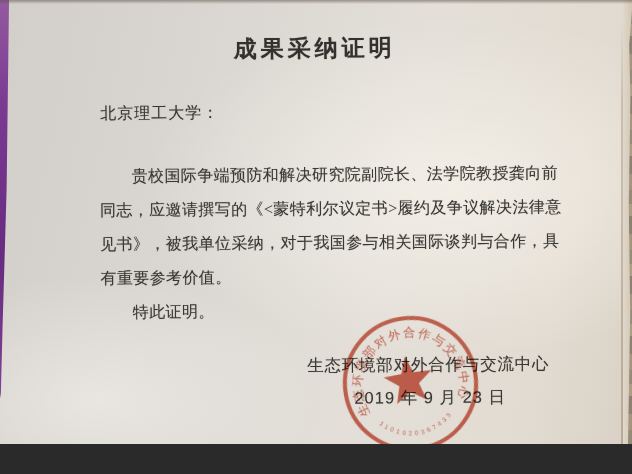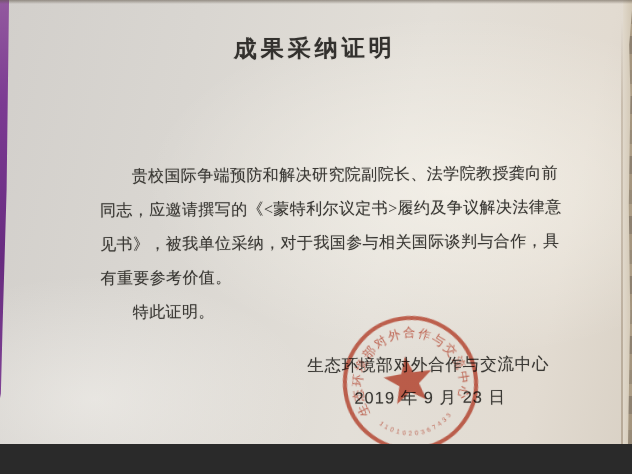--- a/index.html
+++ b/index.html
@@ -45,20 +45,21 @@
 
 <div class="photo">
   <div class="purple-stripe"></div>
   <div class="right-strip"></div>
   <div class="right-crease"></div>
   <div class="right-dark-edge"></div>
   <div class="top-edge"></div>
 
   <div class="content">
     <div class="doc-title">成果采纳证明</div>
+    <div class="salutation">北京理工大学：</div>
     <div class="body-block">
       <div class="body-line indent">贵校国际争端预防和解决研究院副院长、法学院教授龚向前</div>
       <div class="body-line">同志，应邀请撰写的《&lt;蒙特利尔议定书&gt;履约及争议解决法律意</div>
       <div class="body-line">见书》，被我单位采纳，对于我国参与相关国际谈判与合作，具</div>
       <div class="body-line">有重要参考价值。</div>
       <div class="body-line indent">特此证明。</div>
     </div>
     <div class="signature">生态环境部对外合作与交流中心</div>
     <div class="date">2019 年 9 月 23 日</div>
   </div>

